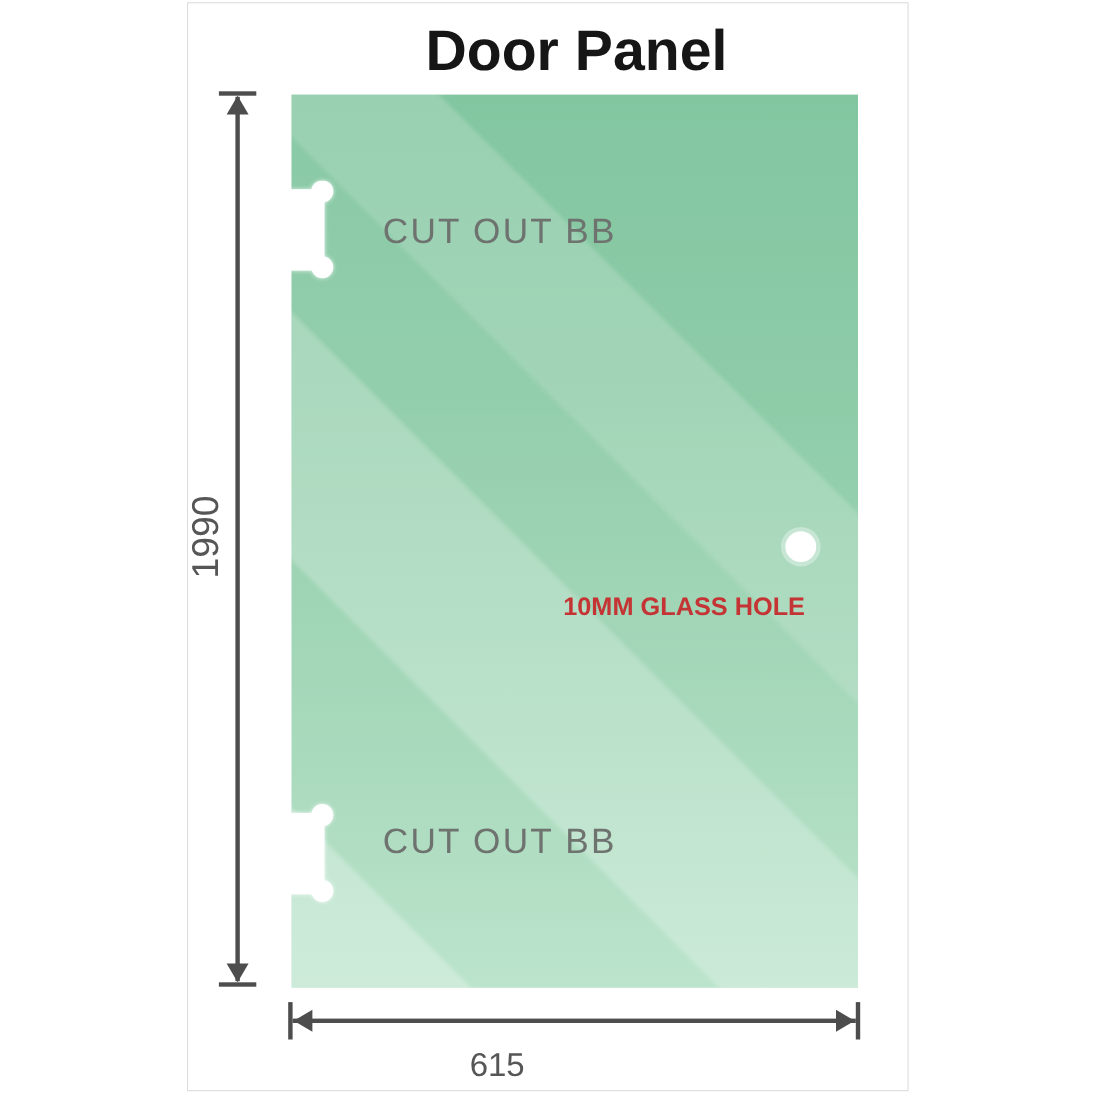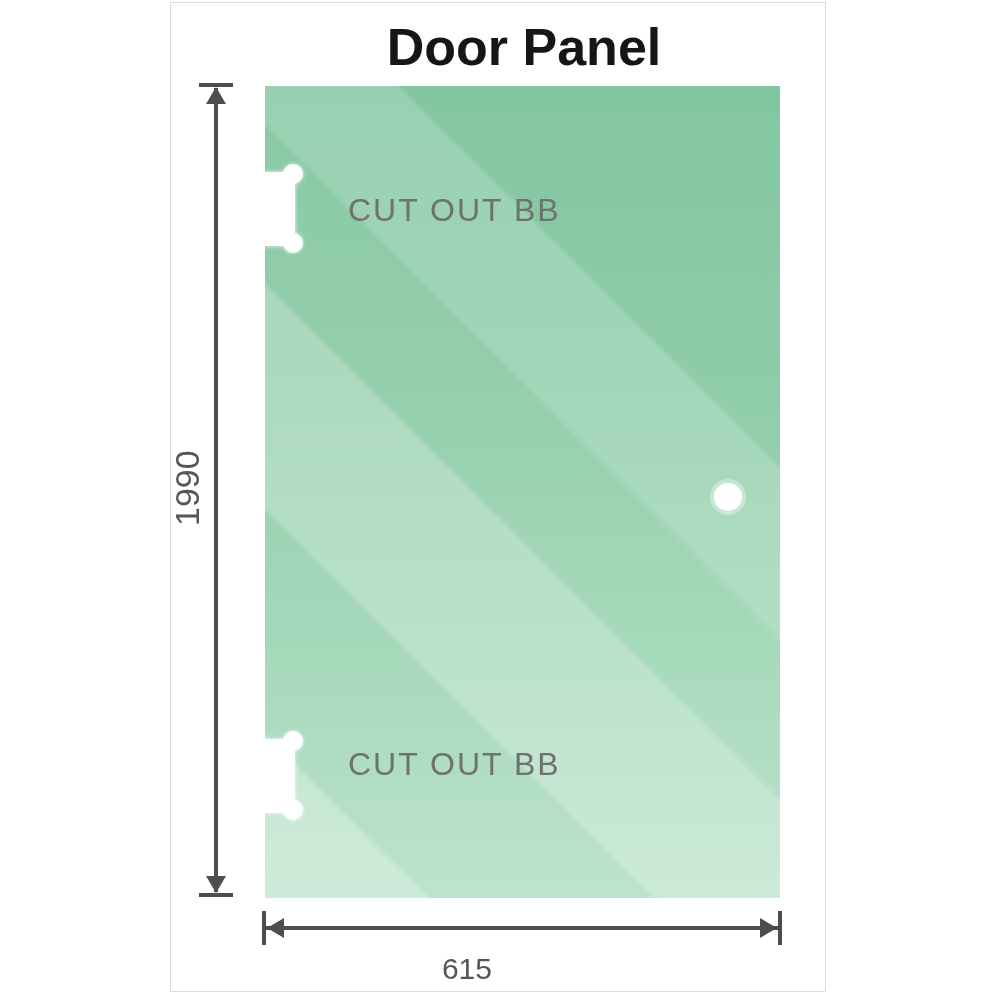--- a/index.html
+++ b/index.html
@@ -123,21 +123,21 @@
     text-align: center;
     font-size: 34px;
     color: #565656;
     line-height: 38px;
     white-space: nowrap;
   }
   .dim-width-label {
     position: absolute;
     left: 412px; top: 952px;
     width: 80px;
-    text-align: right;
+    text-align: center;
     font-size: 30px;
     color: #565656;
     white-space: nowrap;
   }
 </style>
 </head>
 <body>
 
 <div id="stage">
 
@@ -169,14 +169,15 @@
   <svg class="cutout cutout-bottom" viewBox="0 0 44 90" xmlns="http://www.w3.org/2000/svg">
     <rect x="0" y="8" width="31" height="74" fill="#ffffff"></rect>
     <circle cx="29" cy="10" r="10" fill="#ffffff"></circle>
     <circle cx="29" cy="79" r="10" fill="#ffffff"></circle>
   </svg>
 
   <div class="cutout-label cutout-label-top">CUT OUT BB</div>
   <div class="cutout-label cutout-label-bottom">CUT OUT BB</div>
 
   <div class="glass-hole"></div>
+  <div class="glass-hole-label">10MM GLASS HOLE</div>
 
 </div>
 
 </body></html>

